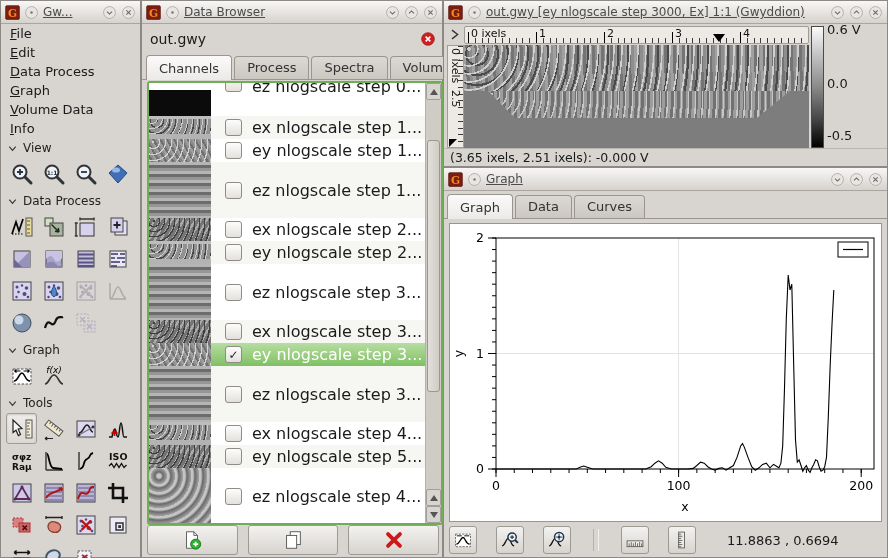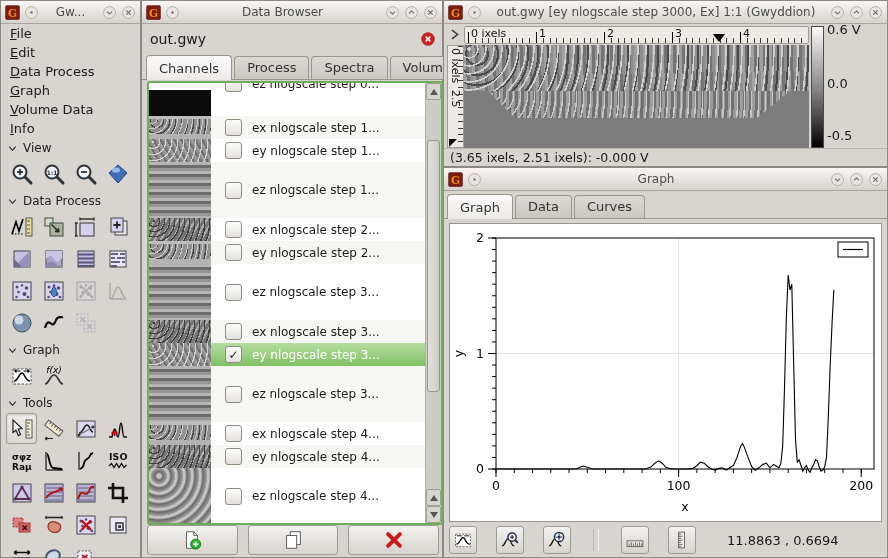--- a/index.html
+++ b/index.html
@@ -2,22 +2,22 @@
 <html><head>
 <meta charset="utf-8">
 <style>
   html,body{margin:0;padding:0;}
   body{width:888px;height:558px;position:relative;overflow:hidden;background:#d8d4cf;
        font-family:"DejaVu Sans","Liberation Sans",sans-serif;font-size:13px;color:#1a1a1a;}
   .window{position:absolute;background:#d8d4cf;border:1px solid #8d8a85;box-sizing:border-box;}
   
   .titlebar{height:22px;display:flex;align-items:center;gap:4px;padding:0 4px;
     background:linear-gradient(#f8f7f6,#d6d2cd);border-bottom:1px solid #aaa69f;}
-  .titlebar .title{flex:1;text-align:center;font-size:12px;color:#4c4c4c;
-    white-space:nowrap;overflow:hidden;text-overflow:ellipsis;}
+  .titlebar .title{flex:1;text-align:left;font-size:12px;color:#4c4c4c;
+    white-space:nowrap;overflow:hidden;text-overflow:ellipsis;text-decoration:underline;}
   .wbtn,.logo,.wdot{width:15px;height:15px;flex:0 0 auto;}
   .wbtn svg,.logo svg,.wdot svg{width:100%;height:100%;display:block;}
   
   #toolbox{left:0;top:0;width:141px;height:558px;}
   .menu-item{padding:1px 0 1px 9px;font-size:13px;line-height:17px;cursor:default;}
   .menu-item::first-letter{text-decoration:underline;}
   .expander{display:flex;align-items:center;gap:5px;padding:3px 0 2px 6px;font-size:12px;color:#222;}
   .expander .chev{width:11px;height:11px;}
   .expander .chev svg{width:100%;height:100%;display:block;}
   .icon-grid{display:grid;grid-template-columns:repeat(4,31px);gap:1px;padding:1px 0 2px 5px;}
@@ -66,21 +66,21 @@
       repeating-linear-gradient(120deg,#ababab 0 2px,#757575 2px 5px);}
   .t-sq1{background-image:
       repeating-linear-gradient(180deg,#b5b5b5 0 3px,#6c6c6c 3px 6px,#969696 6px 9px),
       repeating-radial-gradient(circle at 7px 5px,#3c3c3c 0 1.5px,transparent 1.5px 7px);}
   .t-sq2{background-image:
       repeating-radial-gradient(circle at 10px 8px,#c5c5c5 0 2px,#6a6a6a 4px,#a2a2a2 8px);}
   .cb{width:15px;height:15px;flex:0 0 15px;margin:0 10px 0 14px;border:1px solid #8f8b86;border-radius:3px;
       background:linear-gradient(#fdfdfd,#e4e1dc);display:flex;align-items:center;justify-content:center;
       font-size:12px;font-weight:bold;color:#20262a;line-height:1;}
   .ch-row.clipped .cb{position:relative;top:-8px;}
-  .ch-label{font-size:12px;white-space:nowrap;}
+  .ch-label{font-size:16px;white-space:nowrap;}
   .ch-row.clipped .ch-label{position:relative;top:-6px;}
   .vscroll{width:15px;flex:0 0 15px;background:#cfcbc5;border-left:1px solid #b4b0aa;
       display:flex;flex-direction:column;}
   .sbtn{height:15px;display:flex;align-items:center;justify-content:center;background:#d8d4cf;
       border:1px solid #a29e98;border-radius:2px;}
   .sthumb{margin:2px 1px;height:250px;background:linear-gradient(90deg,#e3e0db,#cfccc6);
       border:1px solid #9b978f;border-radius:3px;}
   .sspace{flex:1;}
   .tri-up{width:0;height:0;border-left:4px solid transparent;border-right:4px solid transparent;border-bottom:6px solid #555;}
   .tri-down{width:0;height:0;border-left:4px solid transparent;border-right:4px solid transparent;border-top:6px solid #555;}
@@ -630,21 +630,21 @@
           <span class="ch-label">ez nlogscale step 3...</span>
         </div>
         <div class="ch-row">
           <div class="th t-n1"></div>
           <span class="cb"></span>
           <span class="ch-label">ex nlogscale step 4...</span>
         </div>
         <div class="ch-row">
           <div class="th t-n3"></div>
           <span class="cb"></span>
-          <span class="ch-label">ey nlogscale step 4...</span>
+          <span class="ch-label">ey nlogscale step 5...</span>
         </div>
         <div class="ch-row tall">
           <div class="th t-sq2"></div>
           <span class="cb"></span>
           <span class="ch-label">ez nlogscale step 4...</span>
         </div>
       </div>
     <div class="vscroll">
       <div class="sbtn">
           <span class="tri-up"></span>

